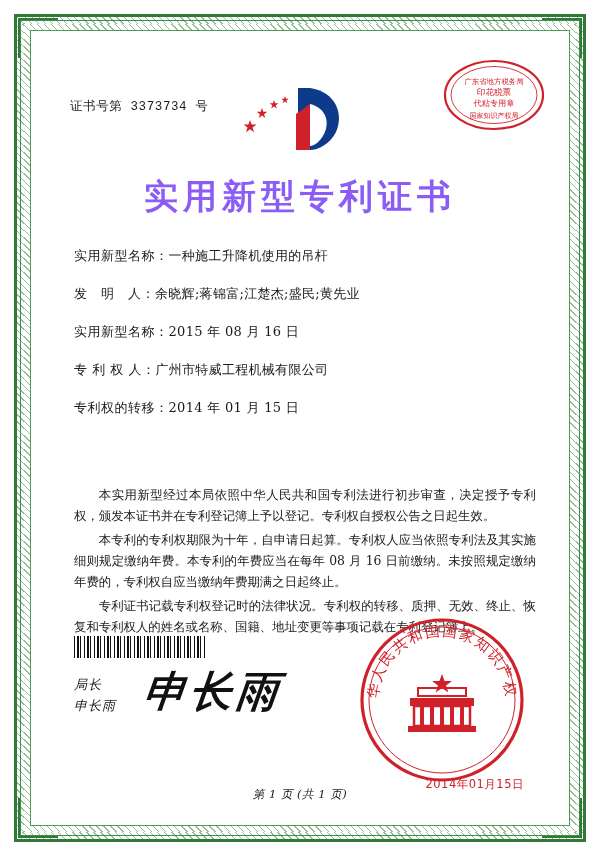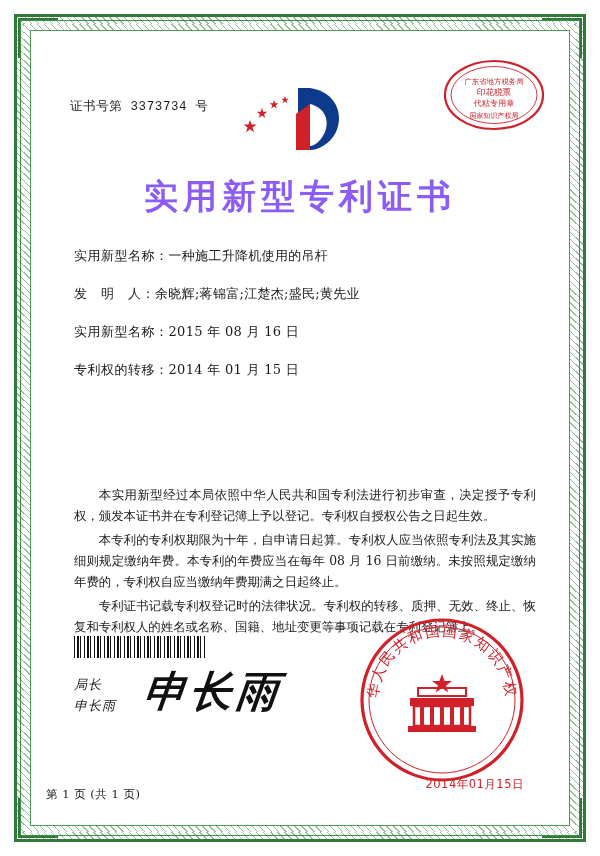--- a/index.html
+++ b/index.html
@@ -231,24 +231,25 @@
     letter-spacing: 0.5px;
     font-family: "DejaVu Sans", sans-serif;
     margin-top: 41px;
   }
 
   .page-footer {
     position: absolute;
     left: 0;
     right: 0;
     bottom: 10px;
-    text-align: left;
+    text-align: center;
     font-size: 11.5px;
     letter-spacing: 0.5px;
     font-family: "DejaVu Serif", "Liberation Serif", serif;
+    font-style: italic;
   }
 </style>
 </head>
 <body>
 
 <div class="page">
 
   <div class="band"></div>
   <div class="border-outer"></div>
   <div class="border-mid"></div>
@@ -292,20 +293,23 @@
 
     <div class="fields">
       <div class="field-row">
         <span class="field-label">实用新型名称：</span><span class="field-value">一种施工升降机使用的吊杆</span>
       </div>
       <div class="field-row">
         <span class="field-label">发　明　人：</span><span class="field-value">余晓辉;蒋锦富;江楚杰;盛民;黄先业</span>
       </div>
       <div class="field-row">
         <span class="field-label">实用新型名称：</span><span class="field-value">2015 年 08 月 16 日</span>
+      </div>
+      <div class="field-row">
+        <span class="field-label">专 利 权 人：</span><span class="field-value">广州市特威工程机械有限公司</span>
       </div>
       <div class="field-row">
         <span class="field-label">专利权的转移：</span><span class="field-value">2014 年 01 月 15 日</span>
       </div>
     </div>
 
     <div class="body-text">
       <p>本实用新型经过本局依照中华人民共和国专利法进行初步审查，决定授予专利权，颁发本证书并在专利登记簿上予以登记。专利权自授权公告之日起生效。</p>
       <p>本专利的专利权期限为十年，自申请日起算。专利权人应当依照专利法及其实施细则规定缴纳年费。本专利的年费应当在每年 08 月 16 日前缴纳。未按照规定缴纳年费的，专利权自应当缴纳年费期满之日起终止。</p>
       <p>专利证书记载专利权登记时的法律状况。专利权的转移、质押、无效、终止、恢复和专利权人的姓名或名称、国籍、地址变更等事项记载在专利登记簿上。</p>

